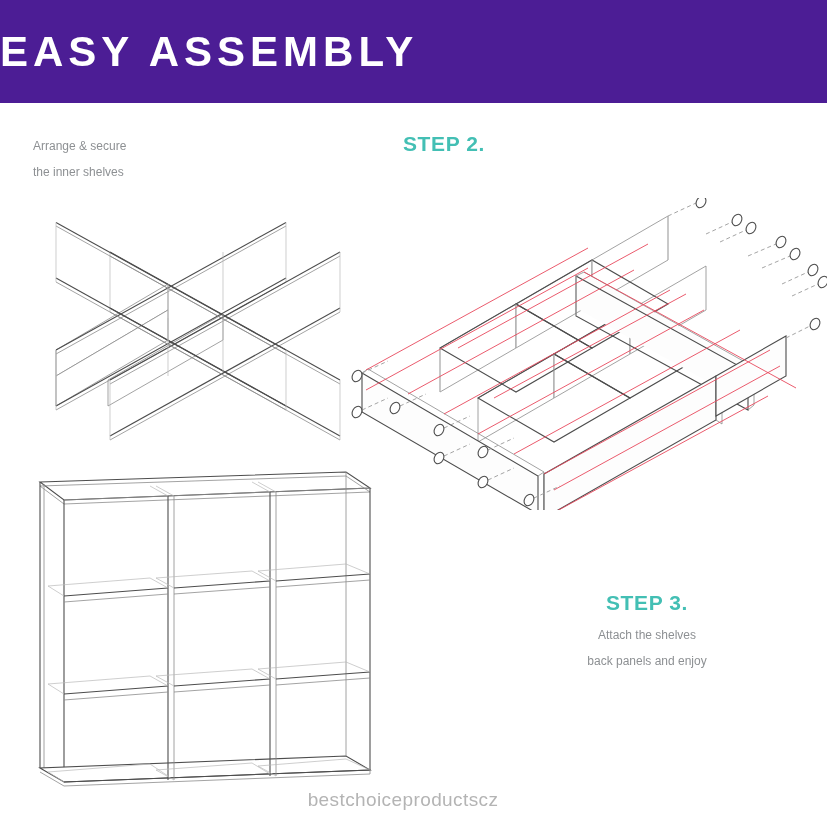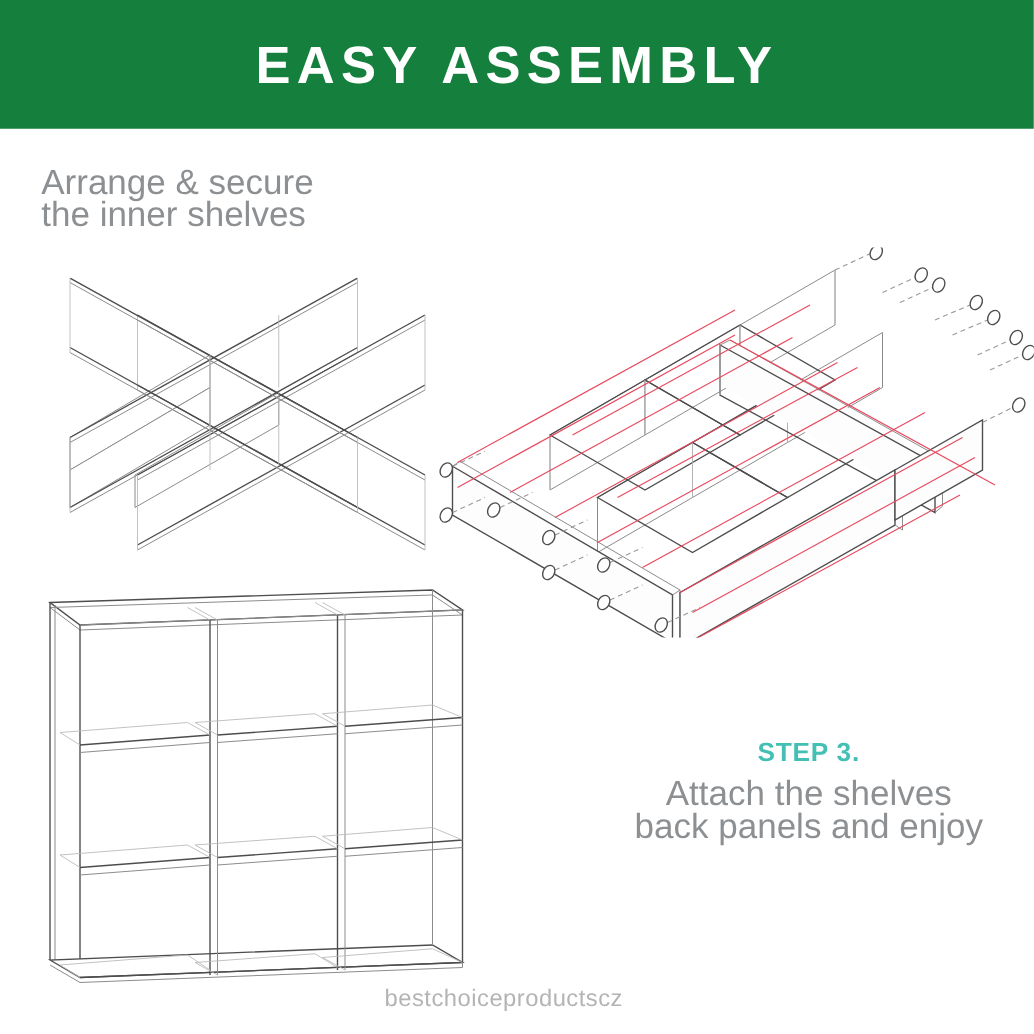--- a/index.html
+++ b/index.html
@@ -20,24 +20,24 @@
     height: 827px;
     background: #ffffff;
   }
   
   .banner {
     position: absolute;
     left: 0;
     top: 0;
     width: 827px;
     height: 103px;
-    background: #15803d;
+    background: #4c1d95;
     display: flex;
     align-items: center;
-    justify-content: center;
+    justify-content: flex-start;
   }
   .banner-title {
     color: #ffffff;
     font-size: 42px;
     font-weight: bold;
     letter-spacing: 5px;
     font-family: "Liberation Sans", sans-serif;
     line-height: 1;
     text-transform: uppercase;
   }
@@ -48,21 +48,21 @@
   .step-heading {
     color: #43bfb4;
     font-size: 21px;
     font-weight: bold;
     letter-spacing: 0.6px;
     margin: 0 0 9px 0;
     line-height: 1;
   }
   .step-body {
     color: #8d9093;
-    font-size: 28px;
+    font-size: 12px;
     line-height: 26px;
     font-weight: normal;
     margin: 0;
     white-space: pre-line;
   }
   #step1-block { left: 33px; top: 133px; width: 330px; }
   #step2-block { left: 403px; top: 133px; width: 360px; }
   #step3-block { left: 487px; top: 592px; width: 320px; text-align: center; }
 
   
@@ -160,20 +160,21 @@
       <g>
         <path class="ln-light" d="M120,62 L120,120"></path>
         <path class="ln-light" d="M175,92 L175,150"></path>
         <path class="ln-light" d="M120,96 L120,154"></path>
         <path class="ln-light" d="M175,30 L175,88"></path>
       </g>
     </svg>
   </div>
 
   <div class="step-block" id="step2-block">
+    <div class="step-heading">STEP 2.</div>
   </div>
 
   <div class="diagram" id="step2-diagram">
     <svg viewBox="0 0 479 312" xmlns="http://www.w3.org/2000/svg">
 
       <g>
         <path class="face" d="M92,150 L168,106 L168,150 L92,194 Z"></path>
         <path class="ln-thin" d="M92,150 L168,106 L168,150 L92,194 Z"></path>
         <path class="face" d="M168,106 L244,62 L244,106 L168,150 Z"></path>
         <path class="ln-thin" d="M168,106 L244,62 L244,106 L168,150 Z"></path>

